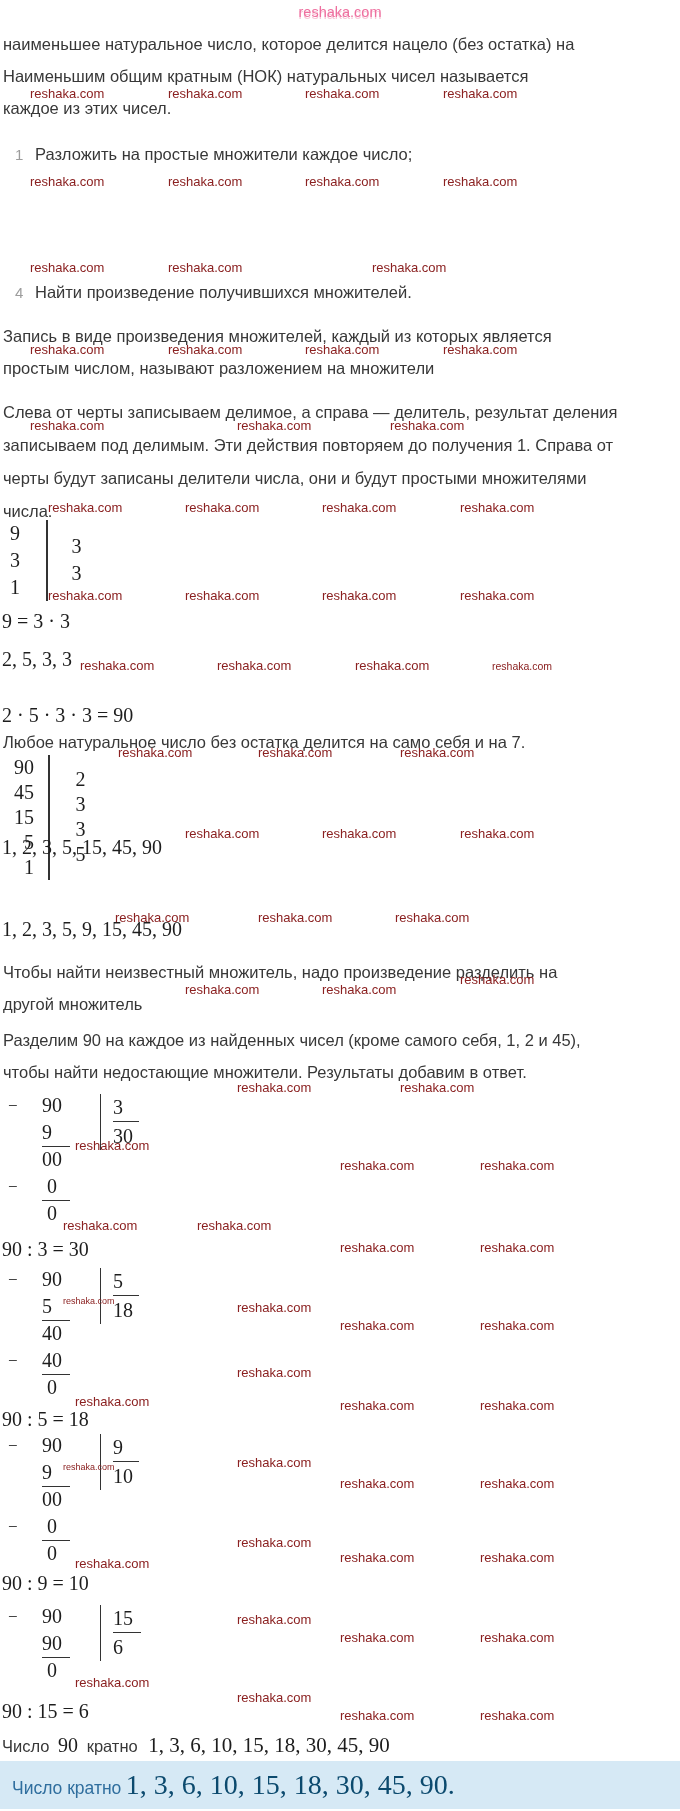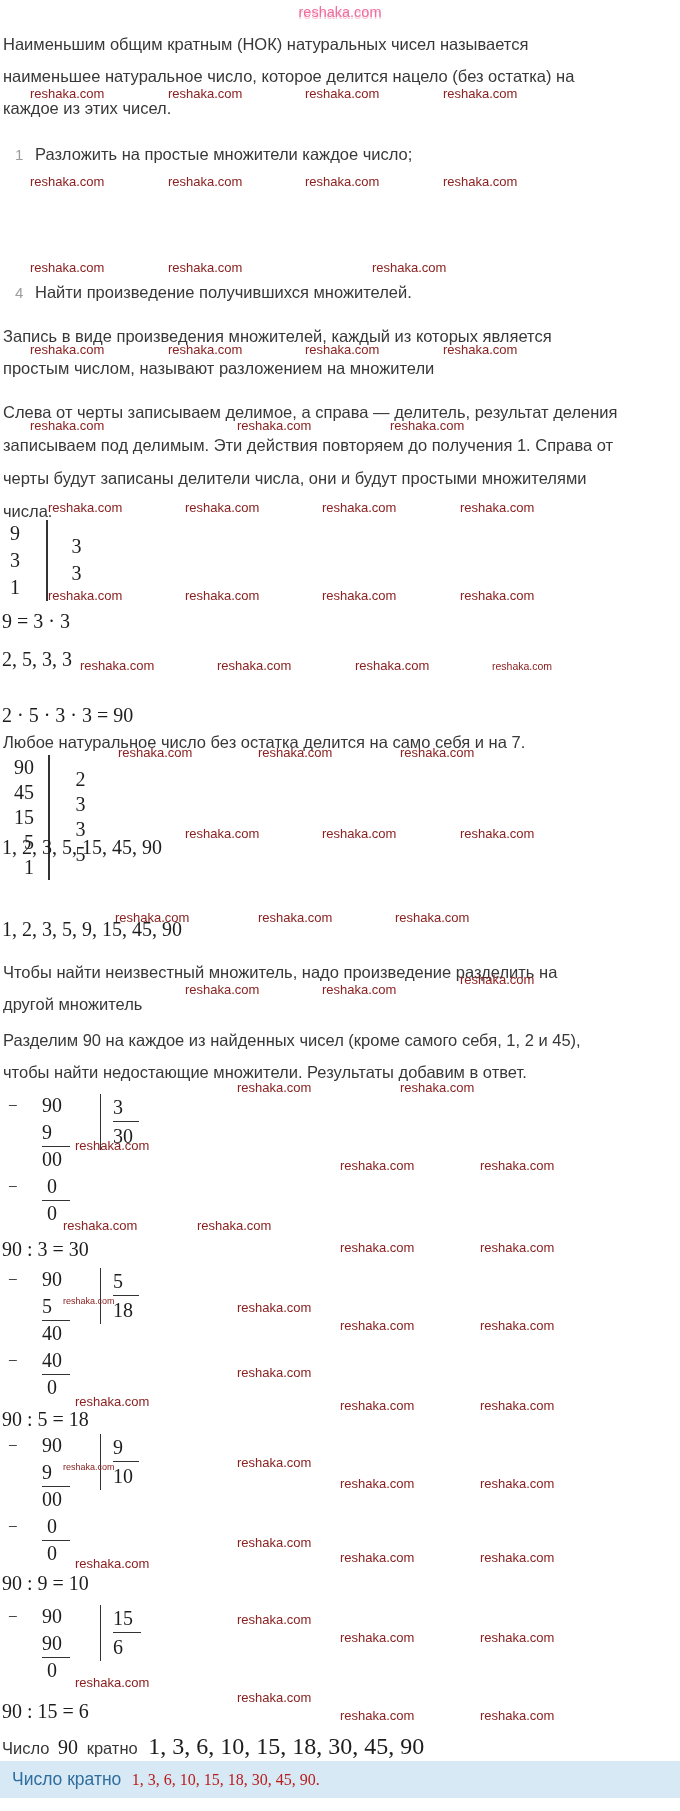--- a/index.html
+++ b/index.html
@@ -41,37 +41,37 @@
   .ld-row { height:27px; line-height:27px; display:flex; }
   .ld-minus { width:34px; font-size:17px; }
   .ld-num { white-space:pre; }
   .ld-u { display:inline-block; min-width:28px; border-bottom:1.5px solid #333; white-space:pre; }
   .ld-box { position:absolute; left:92px; top:2px; border-left:1.5px solid #333; padding-left:12px; }
   .ld-divisor { min-width:26px; border-bottom:1.5px solid #333; padding:0 8px 1px 0; line-height:26px; }
   .ld-quot { line-height:28px; }
 
   .conclusion { position:absolute; left:2px; top:1733px; font-size:16.5px; white-space:nowrap; }
   .conclusion .num90 { font-size:20px; margin:0 4px; }
-  .conclusion .vals  { font-size:24px; margin-left:6px; }
+  .conclusion .vals  { font-size:21px; margin-left:6px; }
 
   .answer { position:absolute; left:0; top:1761px; width:680px; background:#d6e9f5;
             color:#2f6e9e; padding:8px 12px; white-space:nowrap; }
   .answer .answer-label { font-size:17.5px; }
-  .answer .vals { font-size:16px; color:#b91c1c; margin-left:6px; }
+  .answer .vals { font-size:28px; color:#0c4a6e; }
 </style>
 </head>
 <body>
 
 <div class="page">
 
   <div class="top-wm">reshaka.com</div>
 
   <div class="para" style="top:28px">
+    <div class="pline">наименьшее натуральное число, которое делится нацело (без остатка) на</div>
     <div class="pline">Наименьшим общим кратным (НОК) натуральных чисел называется</div>
-    <div class="pline">наименьшее натуральное число, которое делится нацело (без остатка) на</div>
     <div class="pline">каждое из этих чисел.</div>
   </div>
 
   <div class="step" style="top:145px">
     <span class="step-num">1</span><span>Разложить на простые множители каждое число;</span>
   </div>
   <div class="step" style="top:283px">
     <span class="step-num">4</span><span>Найти произведение получившихся множителей.</span>
   </div>
 

